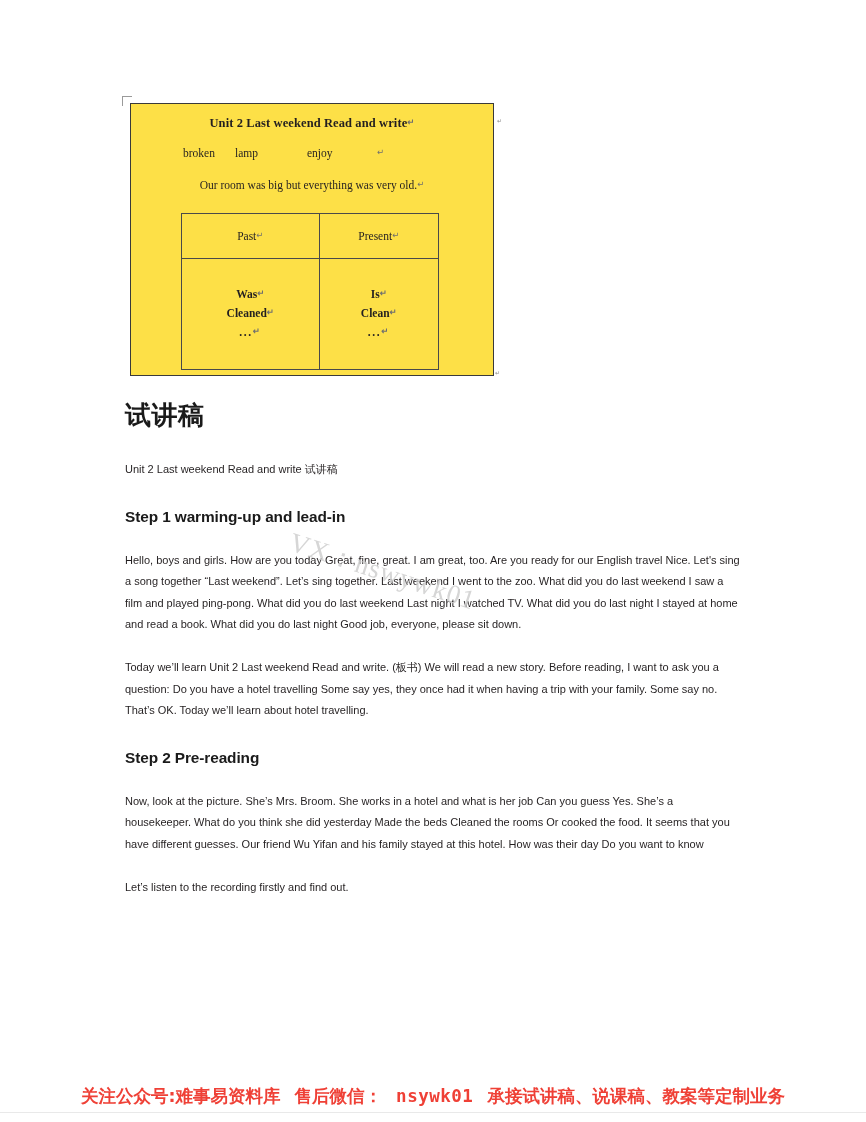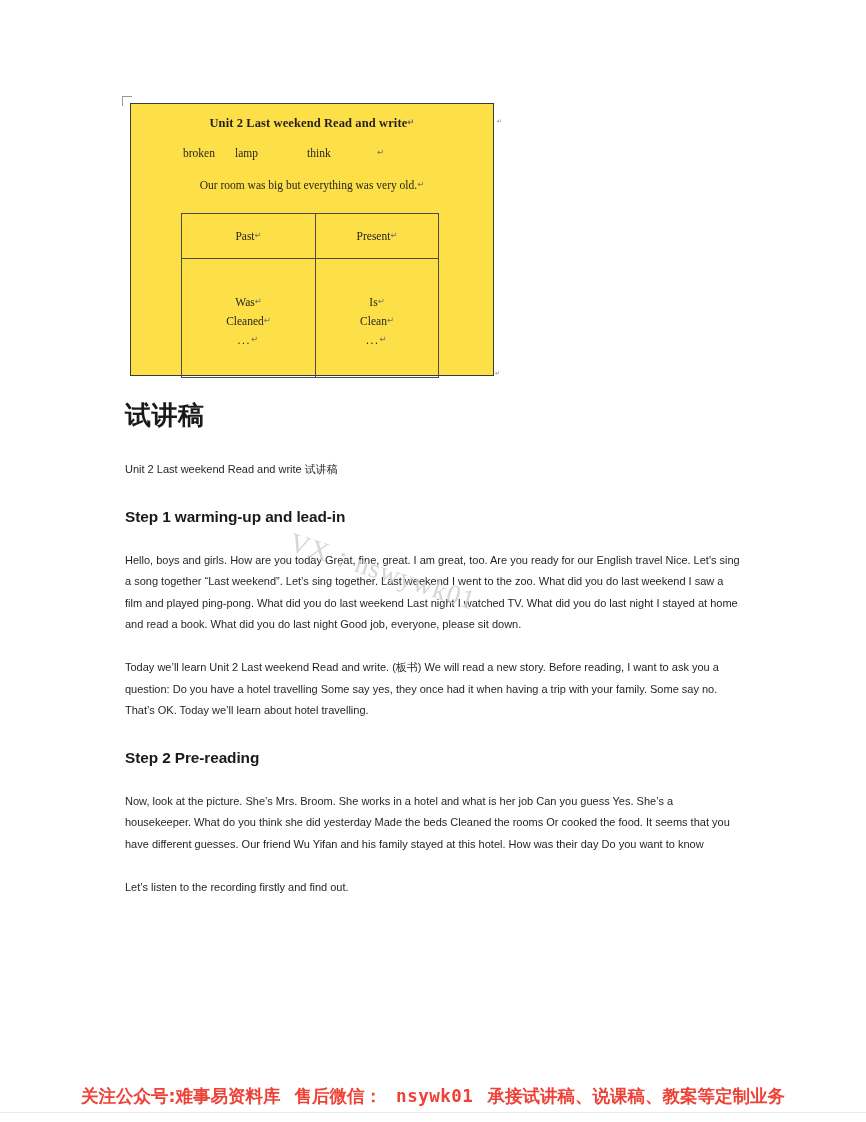--- a/index.html
+++ b/index.html
@@ -92,21 +92,22 @@
   }
   .fig-table td {
     border: 1.2px solid #4a4a4a;
     text-align: center;
     padding: 0;
     vertical-align: middle;
   }
   .fig-table td.head-cell { height: 44px; }
   .fig-table td.body-cell {
     height: 96px;
-    padding: 14px 0 8px 0;
+    padding: 6px 0 8px 0;
+    font-weight: bold;
   }
   .body-cell .line { margin: 7px 0; }
   .body-cell .line.dots { letter-spacing: 1.6px; }
 
   
   .doc {
     position: absolute;
     left: 125px;
     top: 400px;
     width: 616px;
@@ -199,21 +200,21 @@
 
 <div class="figure-block">
 
   <div class="fig-title">
     <span>Unit 2 Last weekend Read and write</span><span class="pilcrow">↵</span>
   </div>
 
   <div class="fig-words">
     <span class="w w1">broken</span>
     <span class="w w2">lamp</span>
-    <span class="w w3">think</span>
+    <span class="w w3">enjoy</span>
     <span class="pilcrow">↵</span>
   </div>
 
   <div class="fig-sentence">
     <span>Our room was big but everything was very old.</span><span class="pilcrow">↵</span>
   </div>
 
   <table class="fig-table">
     <tbody>
         <tr>

